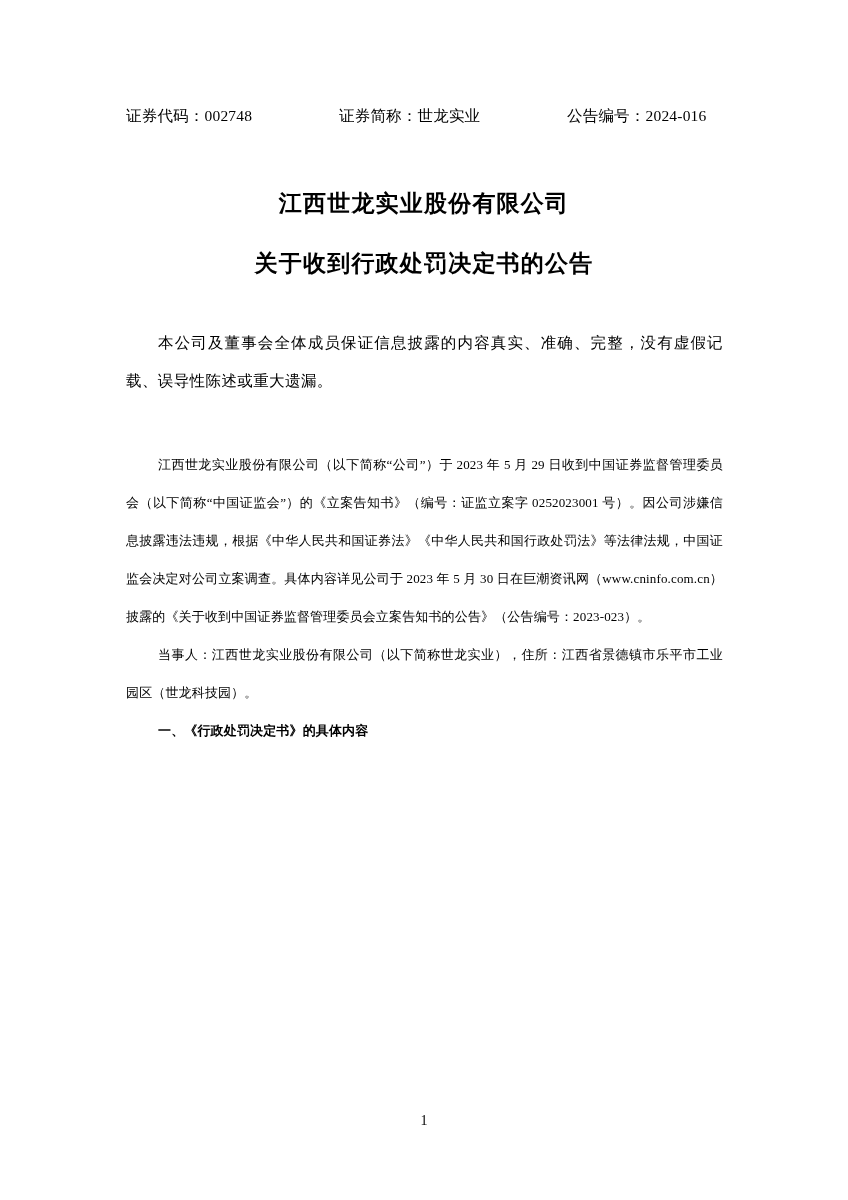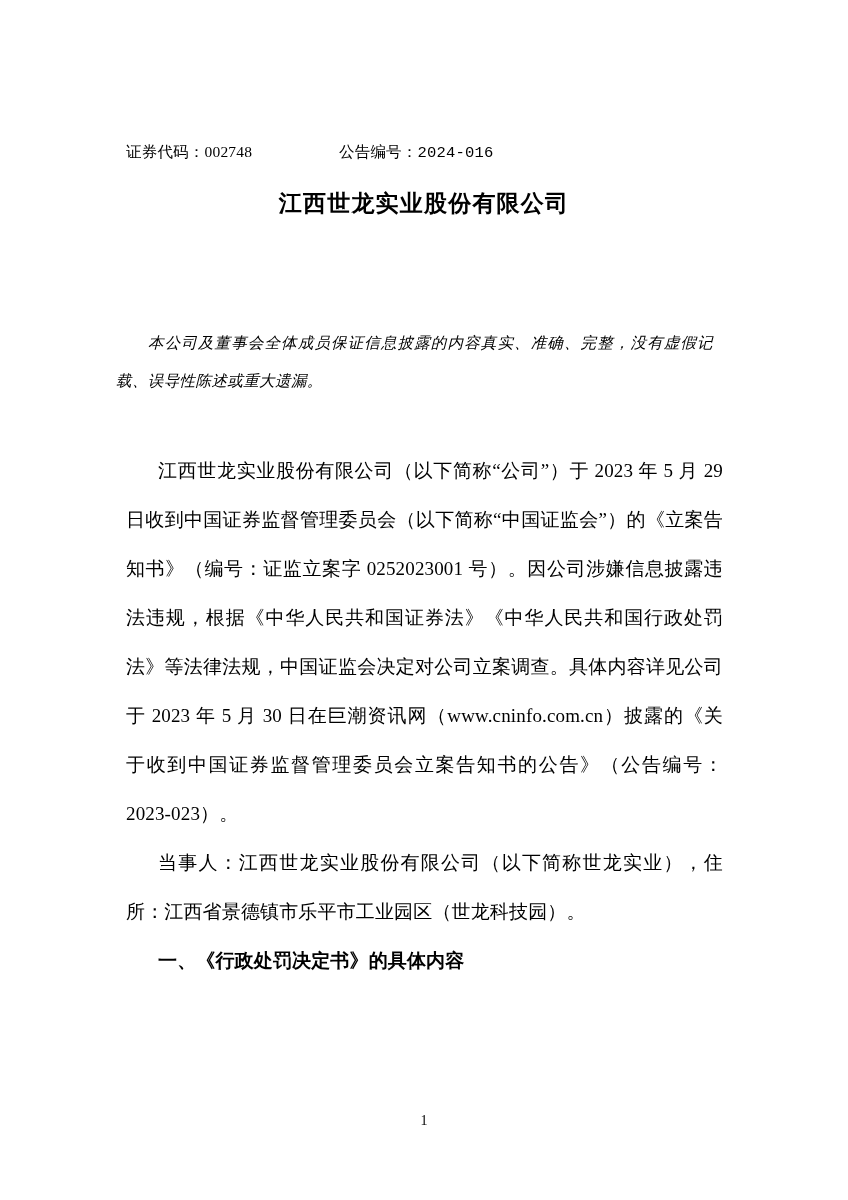--- a/index.html
+++ b/index.html
@@ -28,24 +28,24 @@
   .doc-header {
     position: absolute;
     left: 126px;
     top: 106px;
     width: 600px;
     display: flex;
     font-size: 15.5px;
     letter-spacing: 0.2px;
     white-space: nowrap;
   }
-  .doc-header .hdr-cell { display: inline-block; margin-top: 36px; }
+  .doc-header .hdr-cell { display: inline-block; }
   .hdr-code  { width: 213px; }
   .hdr-abbr  { width: 228px; }
-  .hdr-num   { width: auto; font-family: Liberation Mono, monospace; }
+  .hdr-num   { width: auto; }
 
   
   .title-block {
     position: absolute;
     left: 0;
     top: 192px;
     width: 848px;
     text-align: center;
   }
   .title-line {
@@ -53,42 +53,41 @@
     font-weight: bold;
     letter-spacing: 1.2px;
     line-height: 1.0;
   }
   .title-line-1 { margin-bottom: 16px; }
   .title-line-2 { margin-top: 37px; }
 
   
   .disclaimer {
     position: absolute;
-    left: 116px;
+    left: 126px;
     top: 324px;
     width: 597px;
     font-size: 15.5px;
     line-height: 38px;
     text-align: justify;
     text-indent: 32px;
-    font-style: italic;
     font-family: "DejaVu Serif", "Liberation Serif", serif;
     letter-spacing: 0.4px;
   }
 
   
   .body-block {
     position: absolute;
     left: 126px;
     top: 446px;
     width: 597px;
   }
   .para {
-    font-size: 19px;
-    line-height: 49px;
+    font-size: 13px;
+    line-height: 38px;
     text-align: justify;
     text-justify: inter-ideograph;
     text-indent: 32px;
     letter-spacing: 0.15px;
     margin: 0;
   }
   .para.heading {
     font-weight: bold;
   }
 
@@ -102,25 +101,27 @@
     font-size: 14px;
   }
 </style>
 </head>
 <body>
 
 <div class="page">
 
   <div class="doc-header">
     <span class="hdr-cell hdr-code">证券代码：002748</span>
+    <span class="hdr-cell hdr-abbr">证券简称：世龙实业</span>
     <span class="hdr-cell hdr-num">公告编号：2024-016</span>
   </div>
 
   <div class="title-block">
     <div class="title-line title-line-1">江西世龙实业股份有限公司</div>
+    <div class="title-line title-line-2">关于收到行政处罚决定书的公告</div>
   </div>
 
   <div class="disclaimer">本公司及董事会全体成员保证信息披露的内容真实、准确、完整，没有虚假记载、误导性陈述或重大遗漏。</div>
 
   <div class="body-block">
     <p class="para">江西世龙实业股份有限公司（以下简称“公司”）于 2023 年 5 月 29 日收到中国证券监督管理委员会（以下简称“中国证监会”）的《立案告知书》（编号：证监立案字 0252023001 号）。因公司涉嫌信息披露违法违规，根据《中华人民共和国证券法》《中华人民共和国行政处罚法》等法律法规，中国证监会决定对公司立案调查。具体内容详见公司于 2023 年 5 月 30 日在巨潮资讯网（www.cninfo.com.cn）披露的《关于收到中国证券监督管理委员会立案告知书的公告》（公告编号：2023-023）。</p>
     <p class="para">当事人：江西世龙实业股份有限公司（以下简称世龙实业），住所：江西省景德镇市乐平市工业园区（世龙科技园）。</p>
     <p class="para heading">一、《行政处罚决定书》的具体内容</p>
   </div>
 

